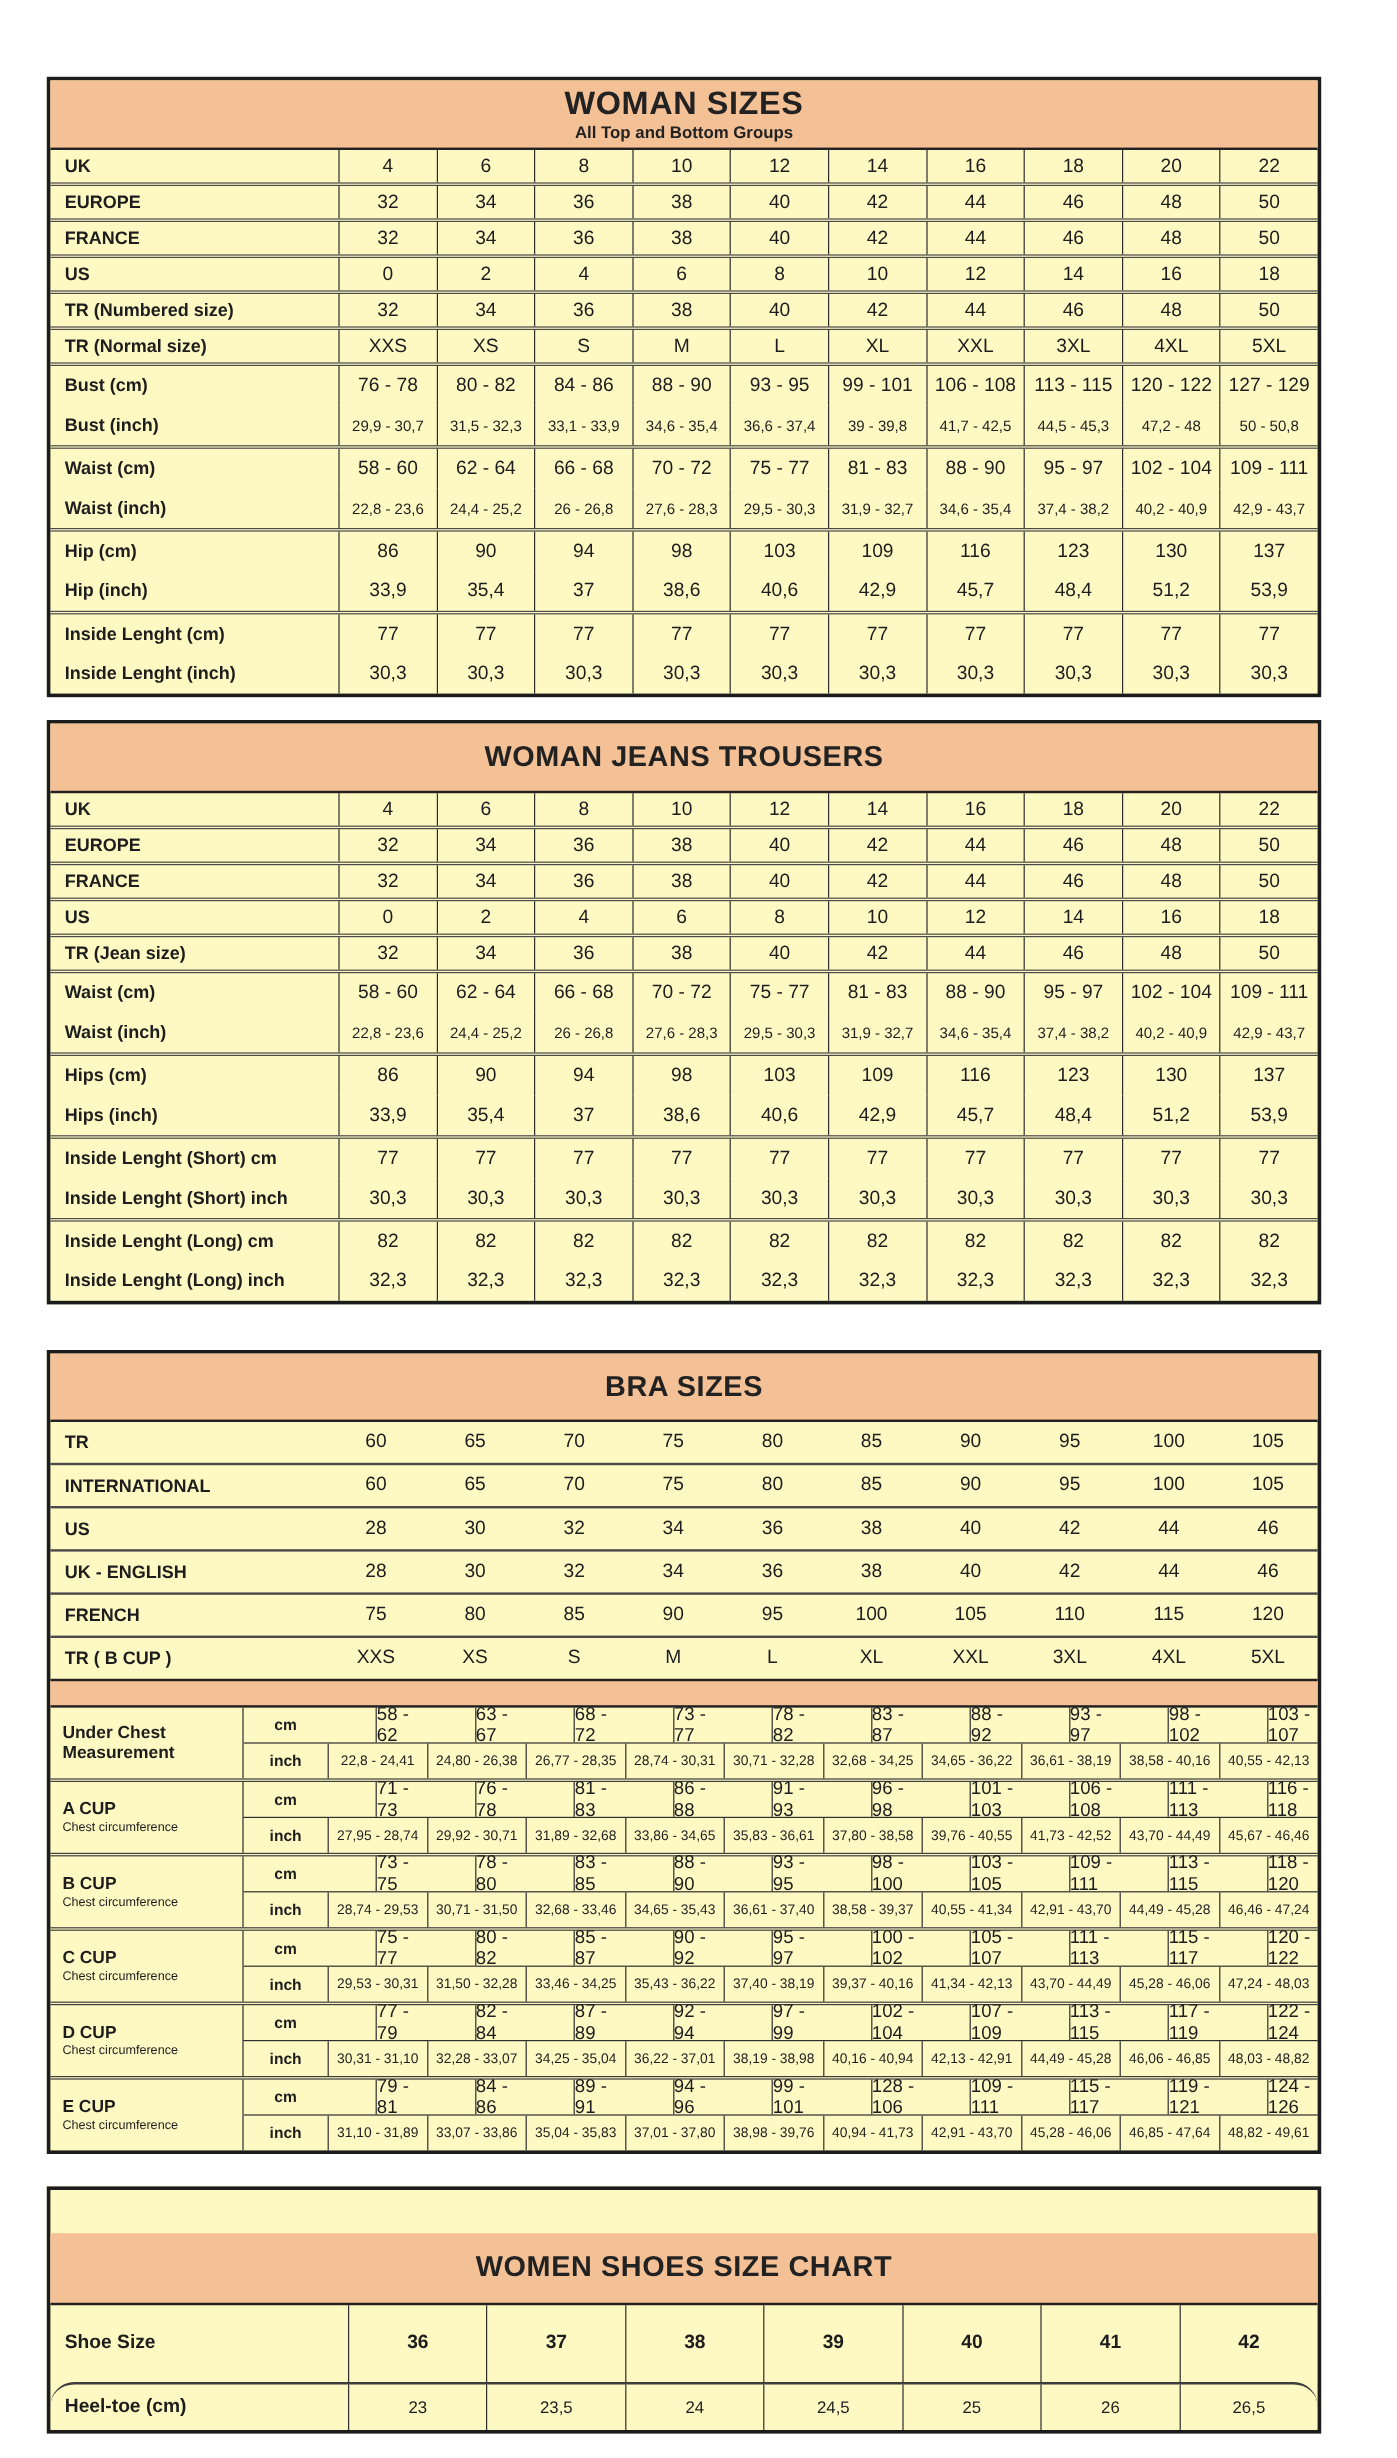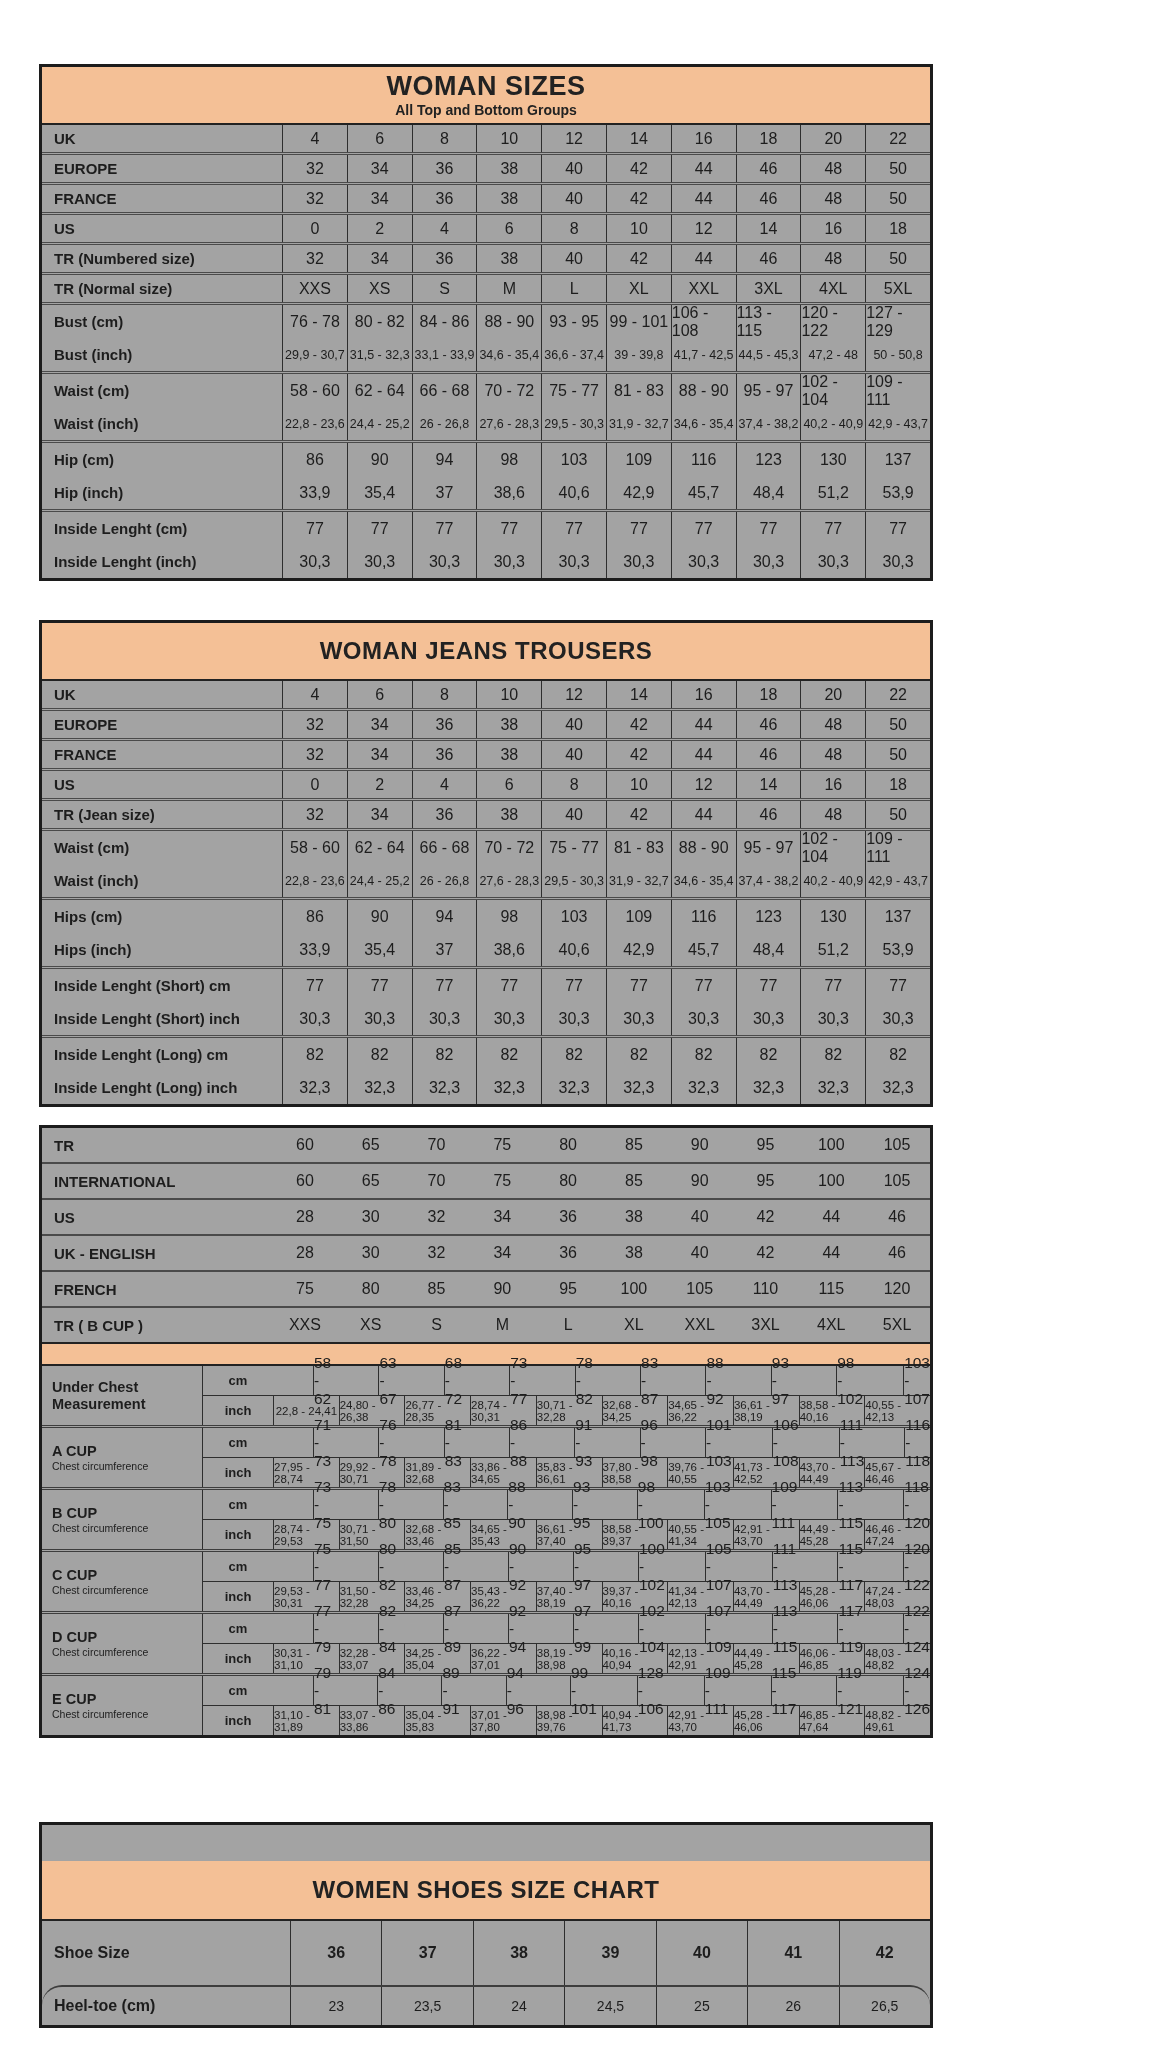--- a/index.html
+++ b/index.html
@@ -1,19 +1,19 @@
 <!DOCTYPE html>
 <html><head>
 <meta charset="utf-8">
 <style>
   html,body{margin:0;padding:0;background:#ffffff;}
   body{width:1164px;height:2048px;font-family:"Liberation Sans",sans-serif;color:#1d1d1d;-webkit-font-smoothing:antialiased;}
   .sheet{position:relative;width:1164px;height:2048px;background:#fff;overflow:hidden;}
-  .tbl{position:absolute;left:39px;width:894px;border:3px solid #1c1c1c;box-sizing:border-box;background:#a3a3a3;}
-  .t1{top:64px;}  .t2{top:620px;}  .t3{top:1125px;}  .t4{top:1822px;}
+  .tbl{position:absolute;left:39px;width:1062px;border:3px solid #1c1c1c;box-sizing:border-box;background:#fef9c3;}
+  .t1{top:64px;}  .t2{top:600px;}  .t3{top:1125px;}  .t4{top:1822px;}
 
   .band{background:#f4c096;border-bottom:2px solid #222;display:flex;flex-direction:column;align-items:center;justify-content:center;text-align:center;}
   .t1 .band{height:56px;} .t2 .band{height:56px;} .t3 .band{height:55px;} .t4 .band{height:58px;margin-top:36px;}
   .band .title{font-weight:bold;font-size:27px;letter-spacing:.5px;color:#222;line-height:1.05;}
   .t2 .band .title,.t3 .band .title,.t4 .band .title{font-size:24px;}
   .band .subtitle{font-weight:bold;font-size:14px;color:#222;margin-top:2px;}
 
   
   .group + .group{border-top:3px double #4a4a4a;}
   .size-row{display:flex;align-items:stretch;}
@@ -459,20 +459,23 @@
             <div class="val">32,3</div>
             <div class="val">32,3</div>
             <div class="val">32,3</div>
             <div class="val">32,3</div>
           </div>
         </div>
       </div>
   </section>
 
   <section class="tbl t3">
+    <div class="band">
+      <div class="title">BRA SIZES</div>
+    </div>
     <div>
         <div class="bra-row">
           <div class="lbl">TR</div>
           <div class="val">60</div>
           <div class="val">65</div>
           <div class="val">70</div>
           <div class="val">75</div>
           <div class="val">80</div>
           <div class="val">85</div>
           <div class="val">90</div>

